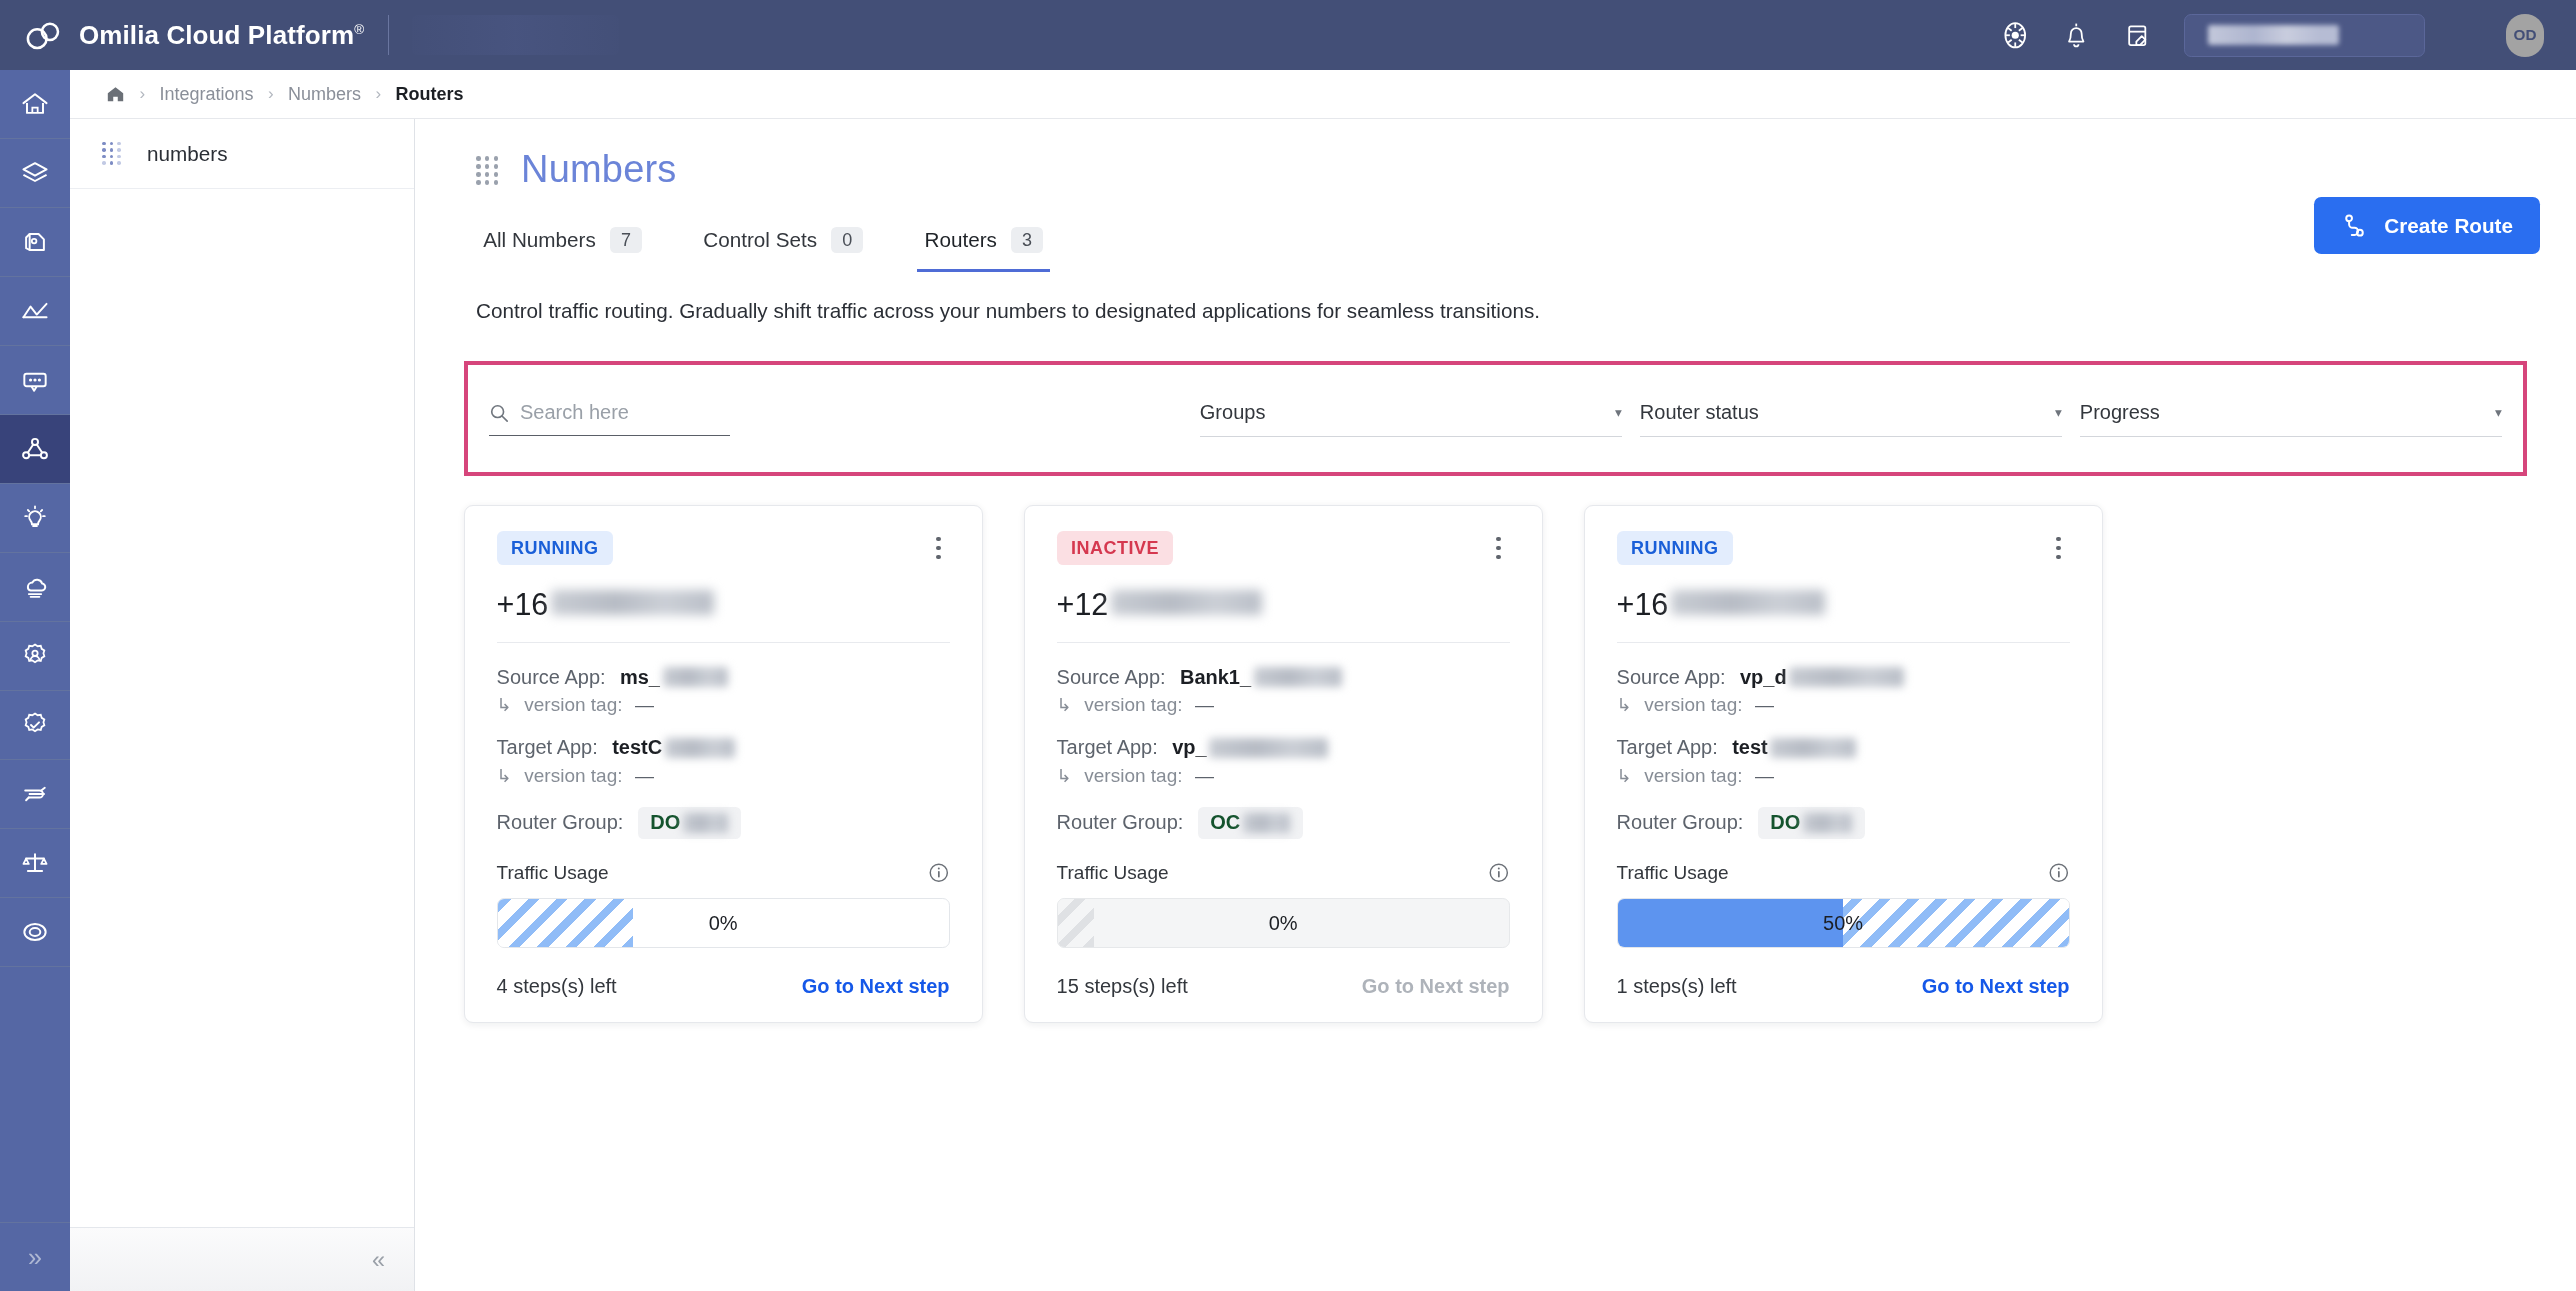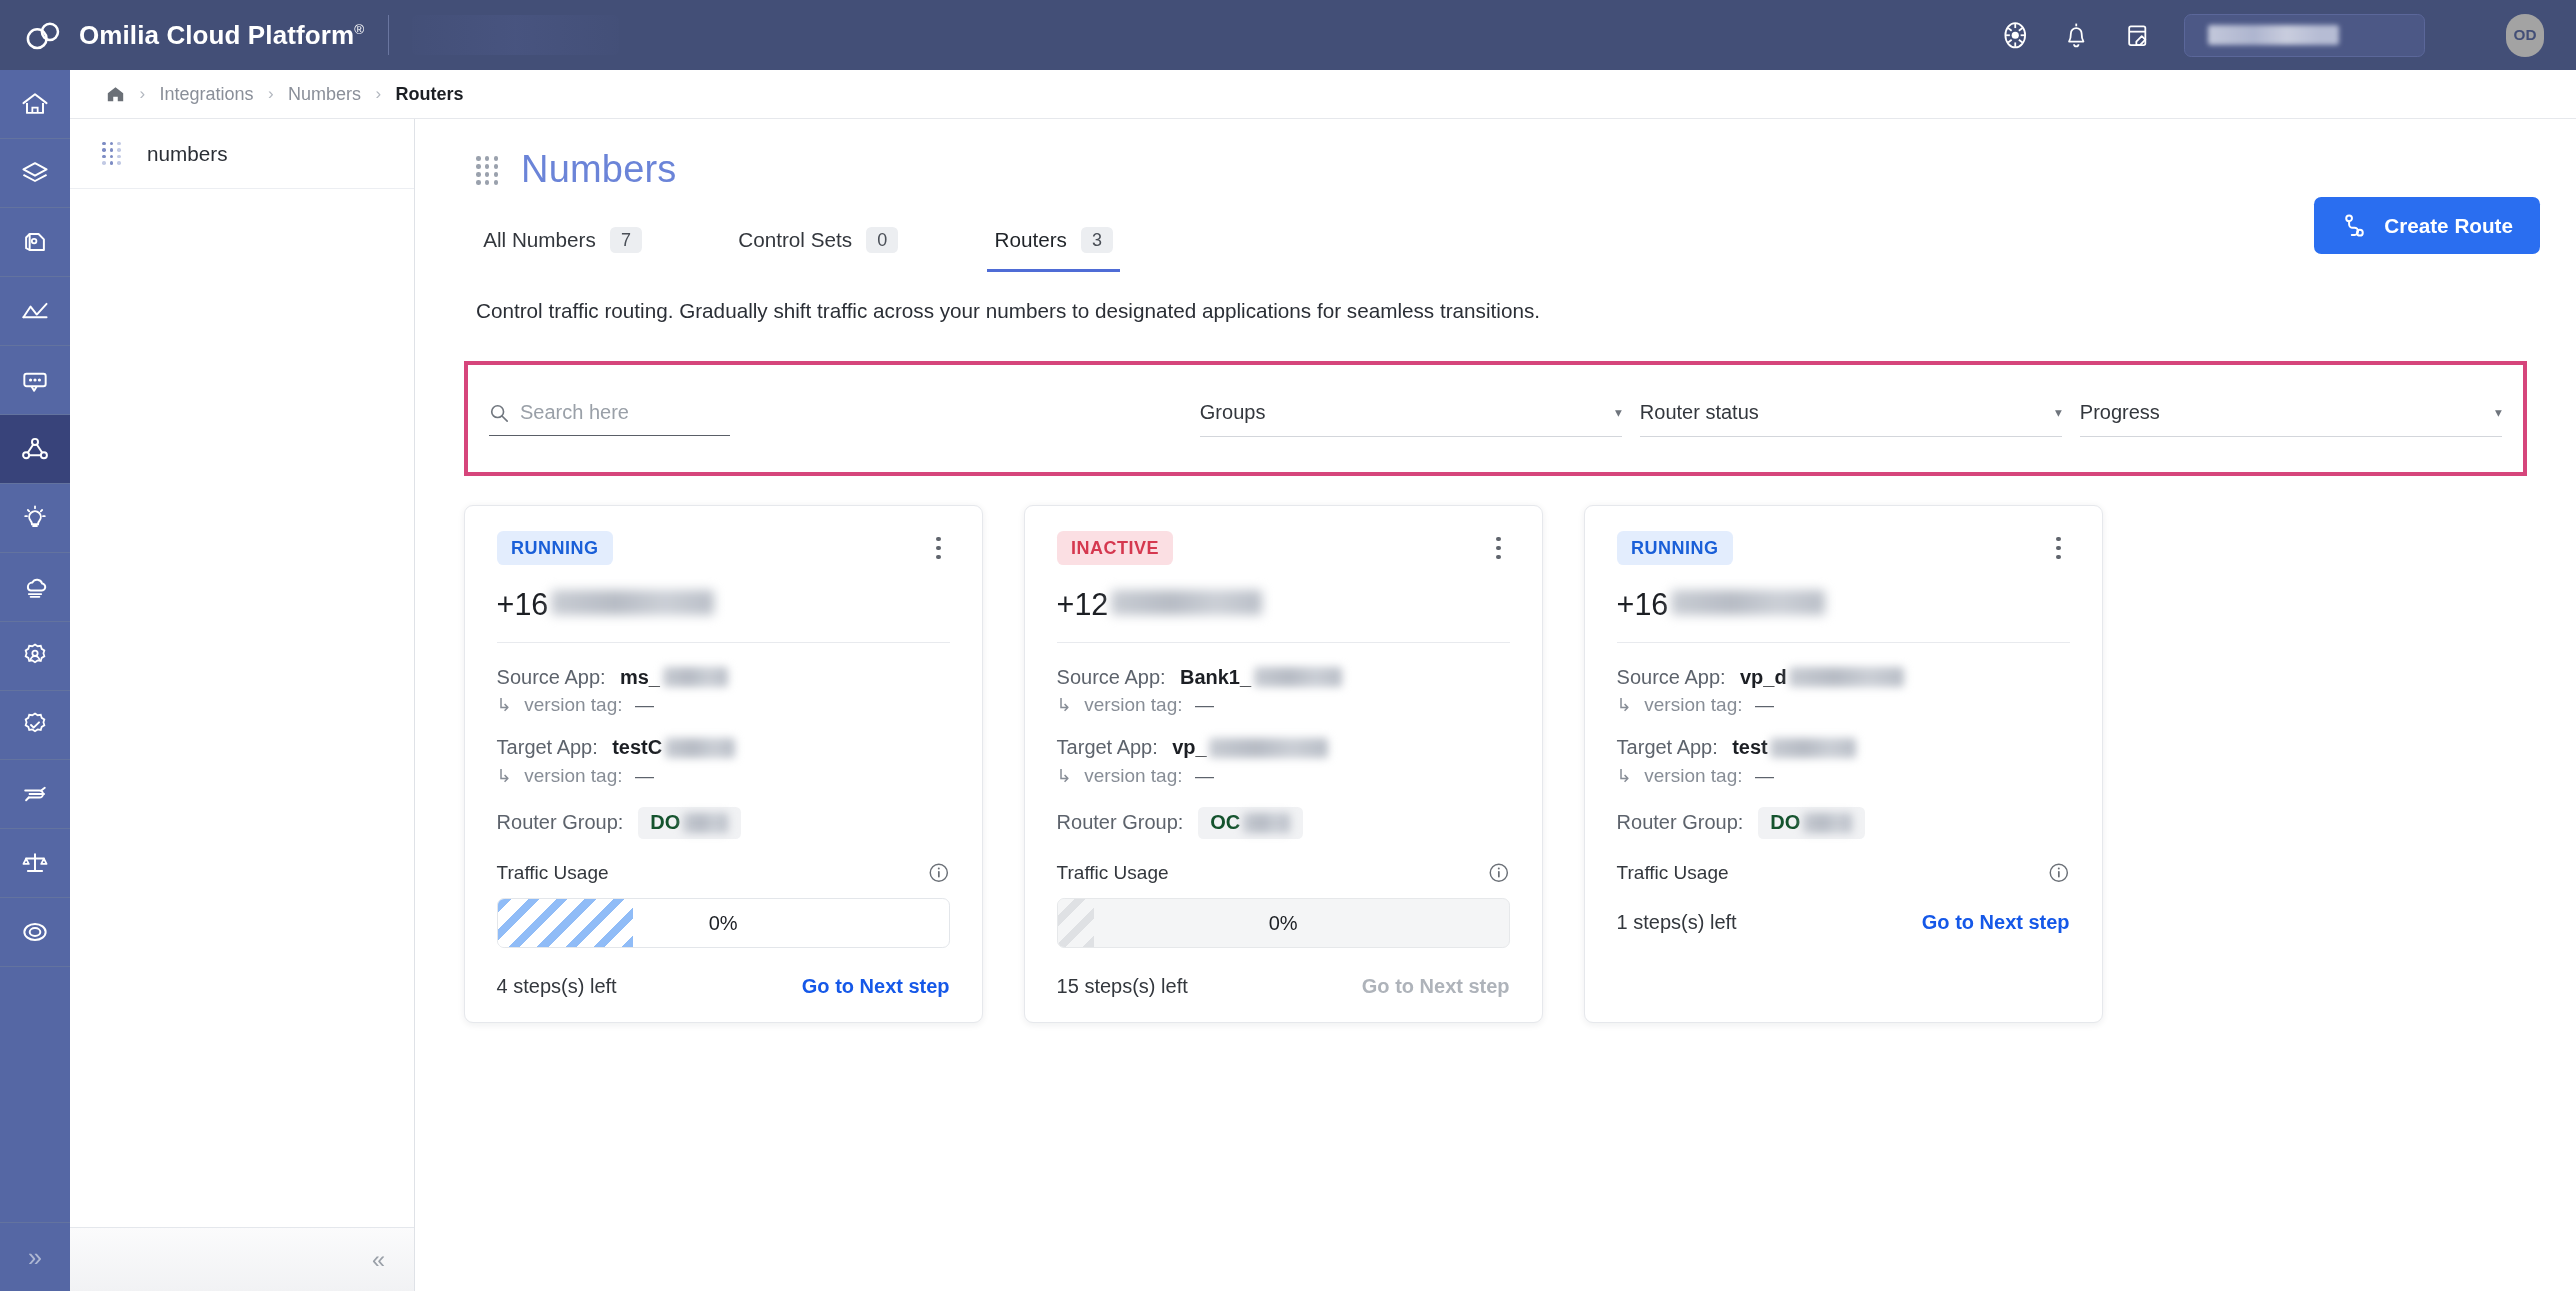--- a/index.html
+++ b/index.html
@@ -113,21 +113,21 @@
 
   
   .mainpane { flex: 1 1 auto; background: #fff; position: relative; overflow: hidden; padding: 0 36px; }
 
   .title-row { display: flex; align-items: center; gap: 21.6px; padding: 29px 0 0 25px; }
   .title-dots { width: 23.4px; height: 27px; display: grid;
     grid-template-columns: repeat(3,1fr); grid-template-rows: repeat(4,1fr); gap: 3.6px; }
   .title-dots i { width: 4.5px; height: 4.5px; border-radius: 50%; background: #9aa1ad; display:block; }
   .page-title { font-size: 38px; color: #6b84d8; font-weight: 400; letter-spacing: 0.2px; }
 
-  .tabs-row { display: flex; align-items: flex-end; padding: 36px 0 0 25px; position: relative; gap: 35px; }
+  .tabs-row { display: flex; align-items: flex-end; padding: 36px 0 0 25px; position: relative; }
   .tab { display: flex; align-items: center; gap: 14.4px; padding: 0 7.2px 16px 7.2px;
     margin-right: 47px; cursor: pointer; border-bottom: 3.6px solid transparent; }
   .tab.active { border-bottom-color: #4f6cd6; }
   .tab-label { font-size: 20.7px; color: #33373d; white-space: nowrap; }
   .tab.active .tab-label { color: #1f2328; }
   .tab-count { background: #eceef1; color: #4a4f57; font-size: 18px;
     border-radius: 5.4px; padding: 2.7px 10.8px; min-width: 30.5px; text-align: center; }
   .create-btn {
     position: absolute; right: 0; bottom: 18px;
     background: #2a6ef0; color: #fff; border: none; border-radius: 7.2px;
@@ -654,20 +654,25 @@
 
       <div class="traffic-head">
         <span class="traffic-label">Traffic Usage</span>
         <svg class="info-ico" viewBox="0 0 24 24">
           <circle cx="12" cy="12" r="9.5" fill="none" stroke="#6b7077" stroke-width="1.6"></circle>
           <circle cx="12" cy="7.3" r="1.1" fill="#6b7077"></circle>
           <rect x="11.1" y="10" width="1.9" height="7.2" rx=".9" fill="#6b7077"></rect>
         </svg>
       </div>
 
+      <div class="bar ">
+        <div class="bar-fill" style="width:50%"></div>
+         <div class="bar-stripe" style="left:50%;width:50%"></div>
+        <div class="bar-text">50%</div>
+      </div>
 
       <div class="card-foot">
         <span class="steps">1 steps(s) left</span>
         <span class="nextlink ">Go to Next step</span>
       </div>
     </div>
             </div>
 
         </div>
       </div>

